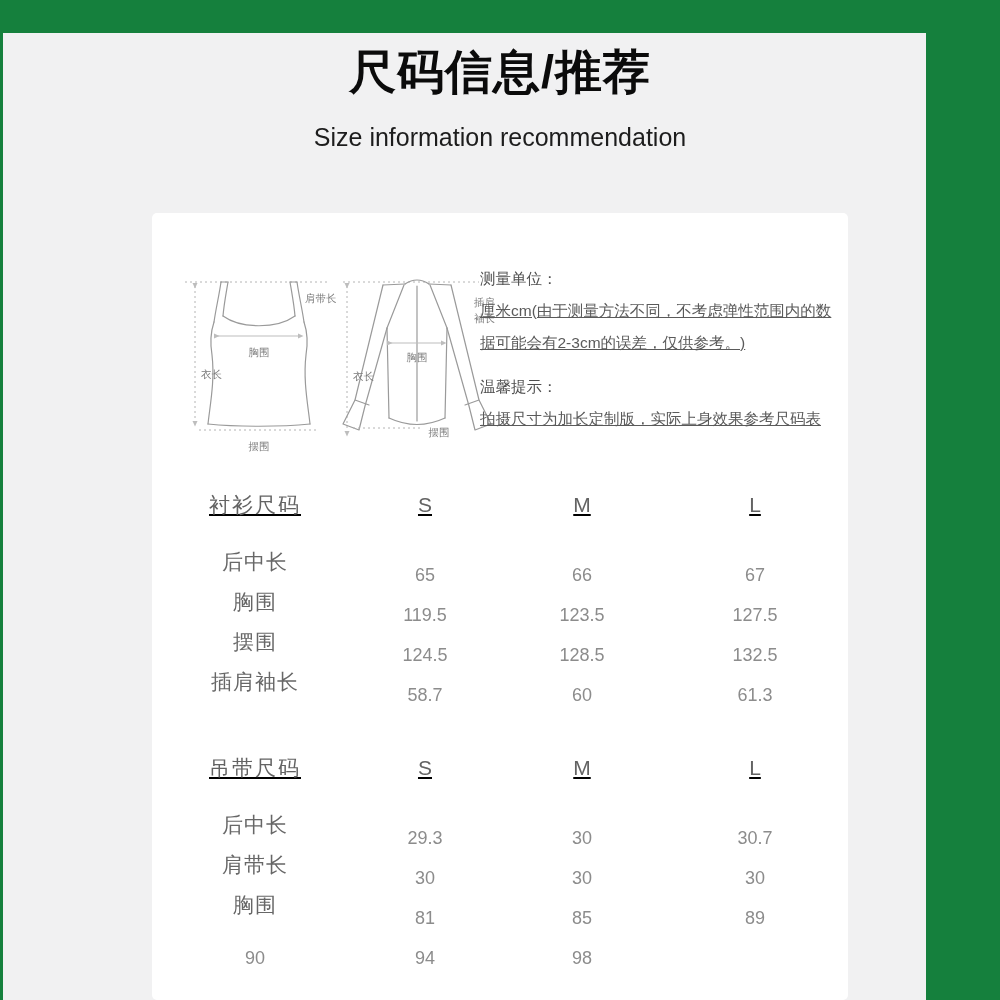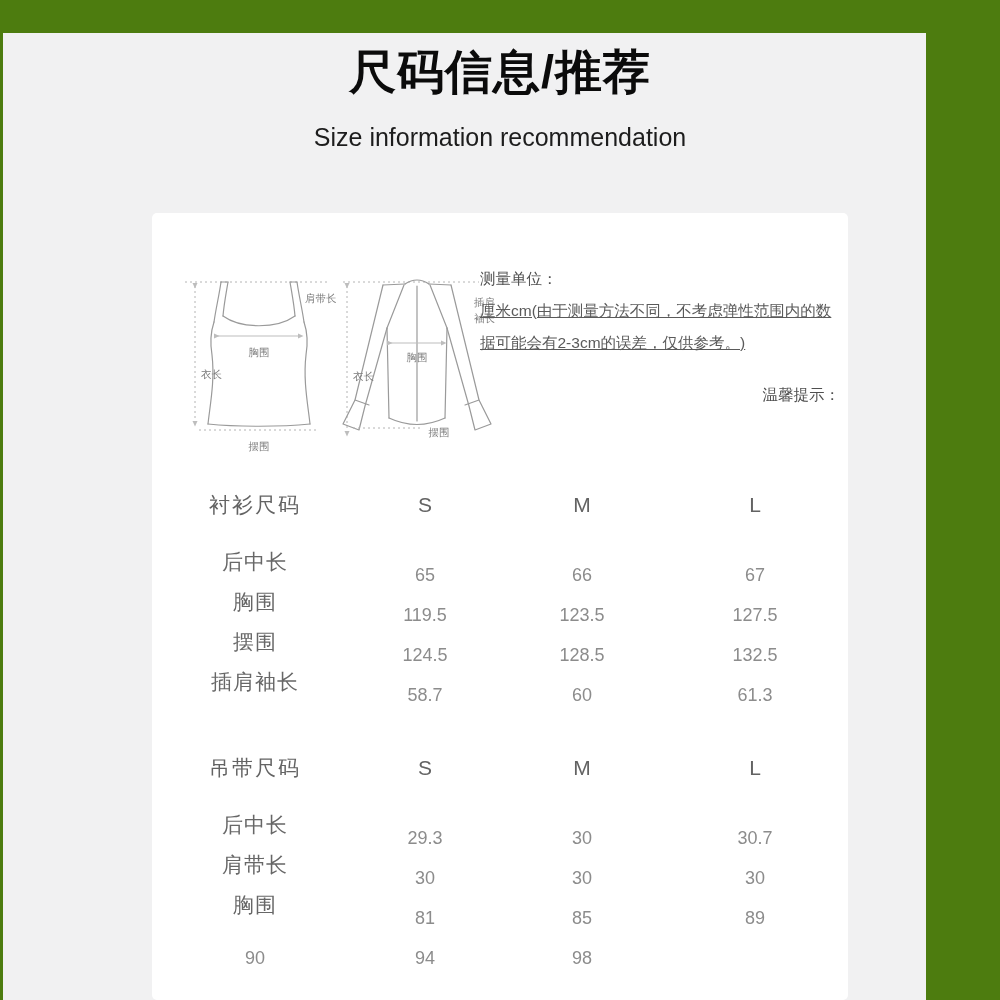--- a/index.html
+++ b/index.html
@@ -1,19 +1,19 @@
 <!DOCTYPE html>
 <html><head>
 <meta charset="utf-8">
 <style>
   * { margin:0; padding:0; box-sizing:border-box; }
   html,body { background:#ffffff; }
   .page {
     position:relative; width:1000px; height:1000px; overflow:hidden;
-    background:#4d7c0f;
+    background:#15803d;
     font-family:"Liberation Sans","DejaVu Sans",sans-serif;
   }
   .gray-bg {
     position:absolute; left:3px; top:33px; width:923px; bottom:0;
     background:#f1f1f2;
   }
   .title {
     position:absolute; top:44px; left:0; width:1000px; text-align:center;
     font-size:47px; line-height:56px; font-weight:700; color:#0b0b0b;
     letter-spacing:1px;
@@ -32,27 +32,27 @@
   .outline { fill:none; stroke:#9a9a9a; stroke-width:1.2; stroke-linecap:round; stroke-linejoin:round; }
   .measure { stroke:#b4b4b4; stroke-width:1; stroke-dasharray:2,3; fill:none; }
   .arrowline { stroke:#bdbdbd; stroke-width:1; fill:none; }
   
   .notes {
     position:absolute; left:328px; top:50px; width:360px;
     font-size:15.5px; line-height:32px; color:#555555;
   }
   .note-title { color:#4f4f4f; }
   .note-body { color:#5a5a5a;text-decoration:underline; }
-  .tip { margin-top:20px;text-align:right; }
+  .tip { margin-top:12px; }
   
   .size-table { position:absolute; left:5px; width:686px; }
   .t1 { top:272px; }
   .t2 { top:535px; }
   .trow { display:grid; grid-template-columns:196px 144px 170px 176px; height:40px; align-items:center; }
-  .thead { margin-bottom:12px; }
+  .thead { margin-bottom:12px;text-decoration:underline; }
   .hcell { text-align:center; font-size:21px; color:#636363; font-weight:400; letter-spacing:2px; }
   .hcell.szl { letter-spacing:0; }
   .rlabel { text-align:center; font-size:21px; color:#676767; letter-spacing:1px; }
   .val { text-align:center; font-size:18px; color:#8c8c8c;margin-top:28px; }
 </style>
 </head>
 <body>
 
 <div class="page">
   <div class="gray-bg"></div>
@@ -113,20 +113,21 @@
         <text x="240" y="93" text-anchor="middle">胸围</text>
         <text x="176" y="112" text-anchor="start">衣长</text>
         <text x="262" y="168" text-anchor="middle">摆围</text>
       </g>
     </svg>
 
     <div class="notes">
       <div class="note-title">测量单位：</div>
       <div class="note-body">厘米cm(由于测量方法不同，不考虑弹性范围内的数据可能会有2-3cm的误差，仅供参考。)</div>
       <div class="note-title tip">温馨提示：</div>
+      <div class="note-body">拍摄尺寸为加长定制版，实际上身效果参考尺码表</div>
     </div>
 
     <div class="size-table t1">
       <div class="trow thead">
         <span class="hcell">衬衫尺码</span>
         <span class="hcell szl">S</span>
         <span class="hcell szl">M</span>
         <span class="hcell szl">L</span>
       </div>
       <div class="trow">

